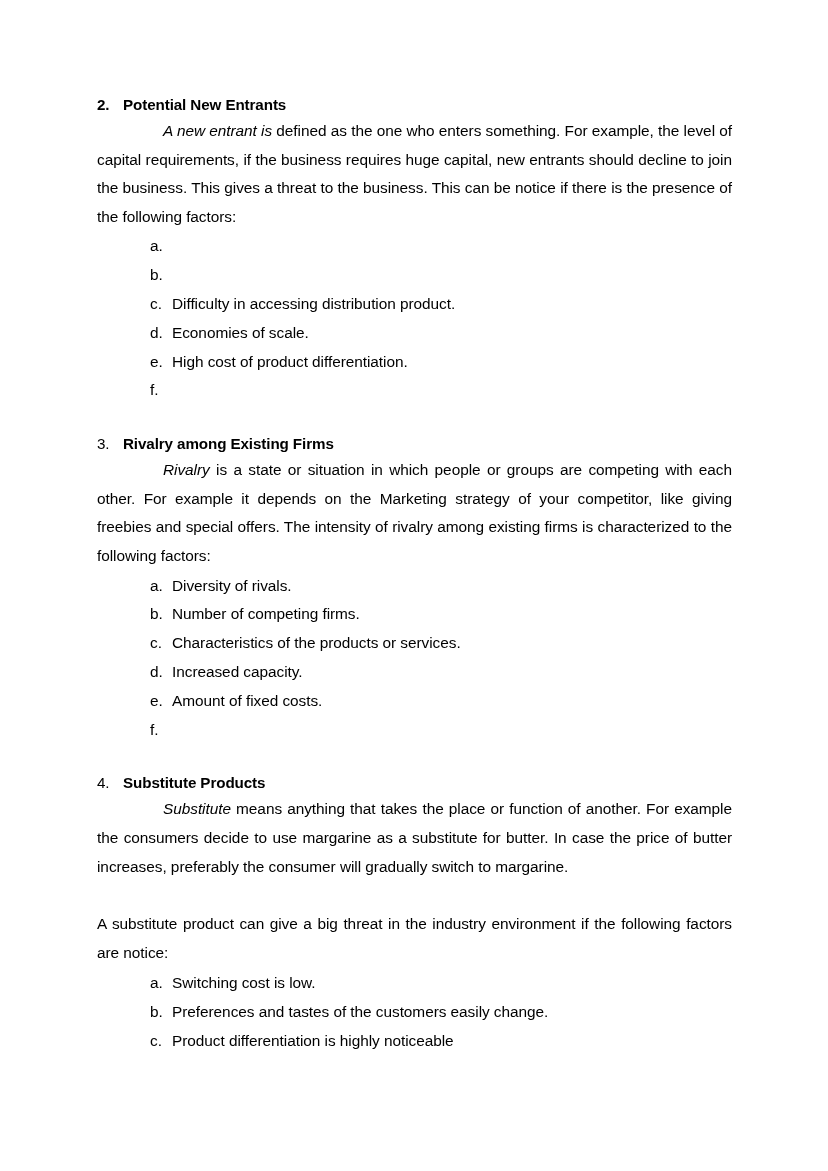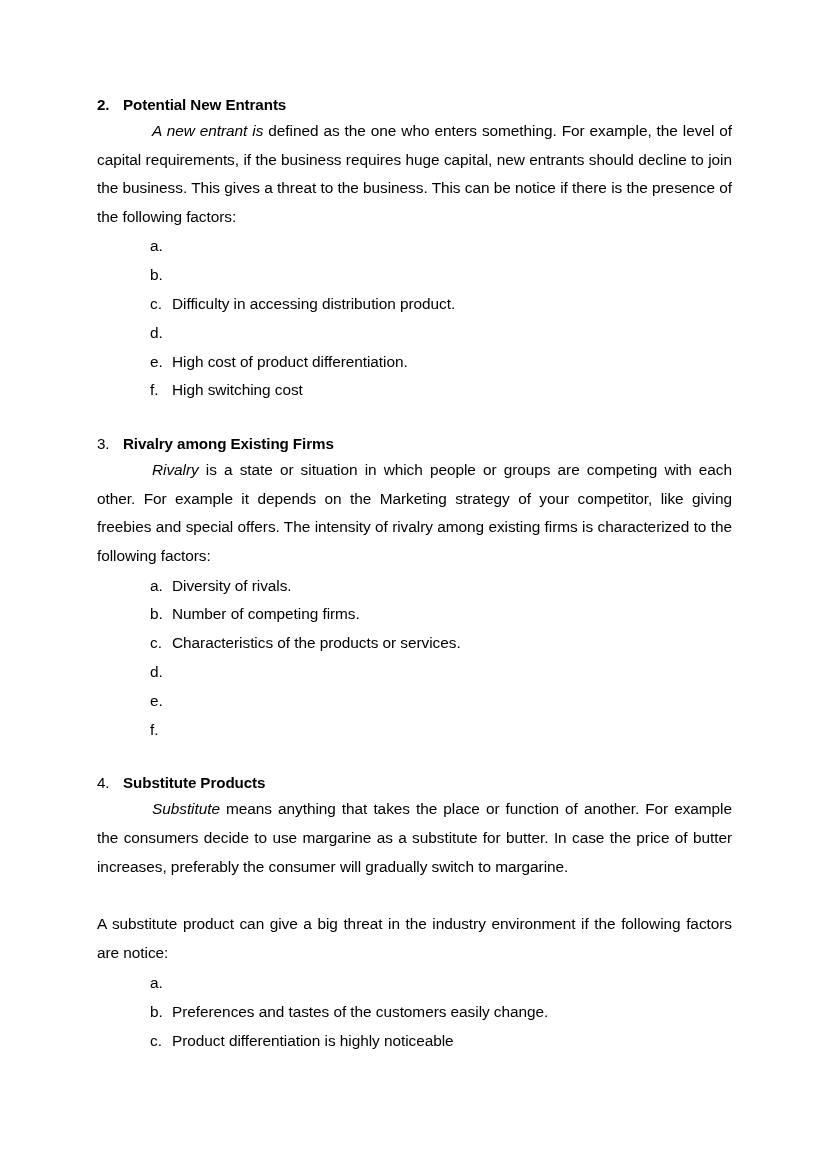--- a/index.html
+++ b/index.html
@@ -57,20 +57,21 @@
     margin: 0;
     letter-spacing: -0.05px;
     -webkit-hyphens: none;
     hyphens: none;
   }
   .para.indented {
     text-indent: 55px;
   }
   .para .lead-italic {
     font-style: italic;
+    margin-left: 11px;
   }
 
   
   .alpha-list {
     margin: 0;
     padding: 0;
     list-style: none;
   }
   .alpha-list li {
     display: flex;
@@ -115,28 +116,28 @@
         </li>
       <li>
           <span class="marker">b.</span>
         </li>
       <li>
           <span class="marker">c.</span>
           <span class="item-text">Difficulty in accessing distribution product.</span>
         </li>
       <li>
           <span class="marker">d.</span>
+          <span class="item-text">Economies of scale.</span>
         </li>
       <li>
           <span class="marker">e.</span>
           <span class="item-text">High cost of product differentiation.</span>
         </li>
       <li>
           <span class="marker">f.</span>
-          <span class="item-text">High switching cost</span>
         </li>
     </ul>
 
     <div class="gap-list-to-section"></div>
 
     <div class="section-heading light-num">
       <span class="num">3.</span>
       <span class="title">Rivalry among Existing Firms</span>
     </div>
     <div class="gap-heading-to-para"></div>
@@ -150,23 +151,25 @@
       <li>
           <span class="marker">b.</span>
           <span class="item-text">Number of competing firms.</span>
         </li>
       <li>
           <span class="marker">c.</span>
           <span class="item-text">Characteristics of the products or services.</span>
         </li>
       <li>
           <span class="marker">d.</span>
+          <span class="item-text">Increased capacity.</span>
         </li>
       <li>
           <span class="marker">e.</span>
+          <span class="item-text">Amount of fixed costs.</span>
         </li>
       <li>
           <span class="marker">f.</span>
         </li>
     </ul>
 
     <div class="gap-list-to-section"></div>
 
     <div class="section-heading light-num">
       <span class="num">4.</span>
@@ -175,20 +178,21 @@
     <div class="gap-heading-to-para"></div>
     <p class="para indented"><span class="lead-italic">Substitute</span><span> means anything that takes the place or function of another. For example the consumers decide to use margarine as a substitute for butter. In case the price of butter increases, preferably the consumer will gradually switch to margarine.</span></p>
 
     <div class="gap-para-to-para"></div>
 
     <p class="para">A substitute product can give a big threat in the industry environment if the following factors are notice:</p>
     <div class="gap-para-to-list-2"></div>
     <ul class="alpha-list">
       <li>
           <span class="marker">a.</span>
+          <span class="item-text">Switching cost is low.</span>
         </li>
       <li>
           <span class="marker">b.</span>
           <span class="item-text">Preferences and tastes of the customers easily change.</span>
         </li>
       <li>
           <span class="marker">c.</span>
           <span class="item-text">Product differentiation is highly noticeable</span>
         </li>
     </ul>

